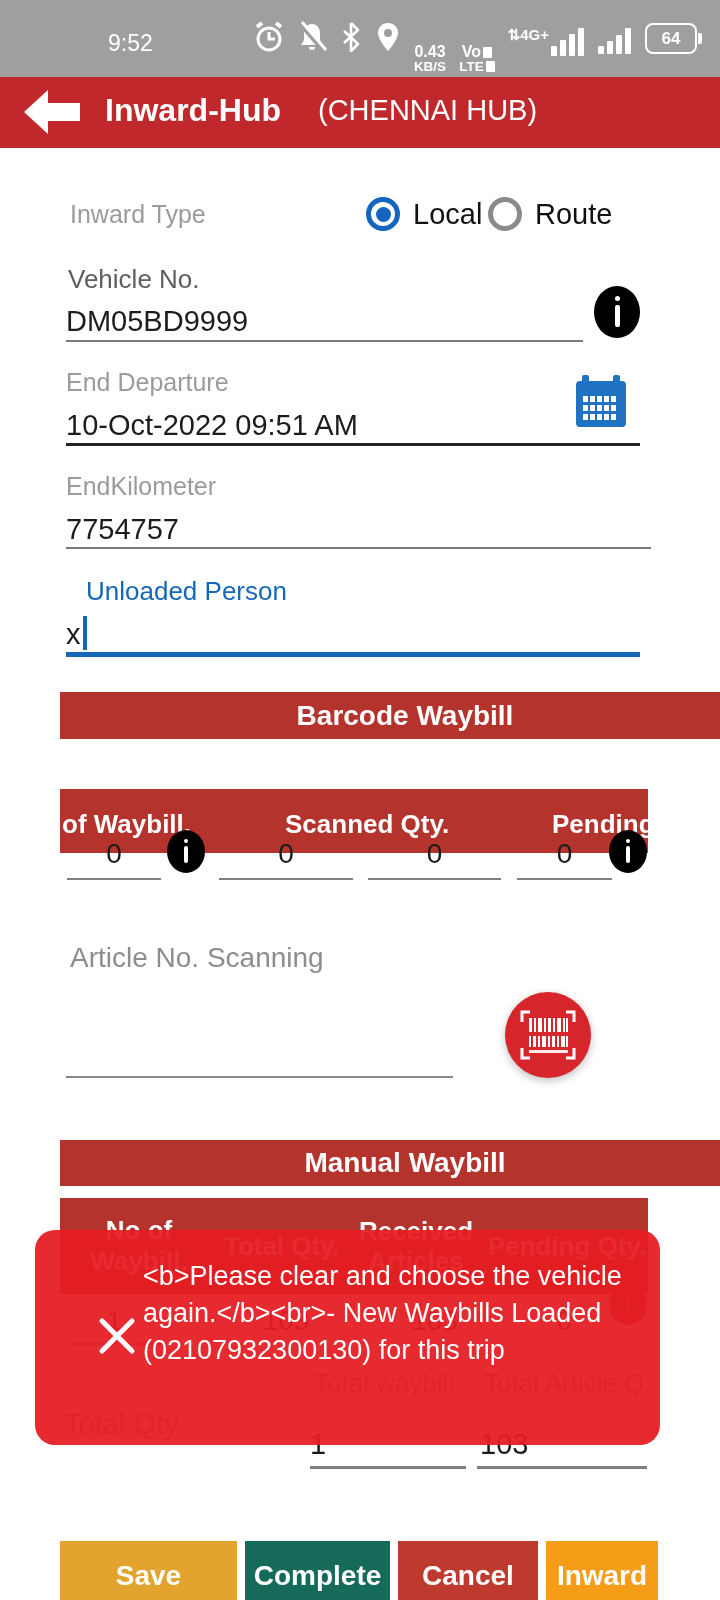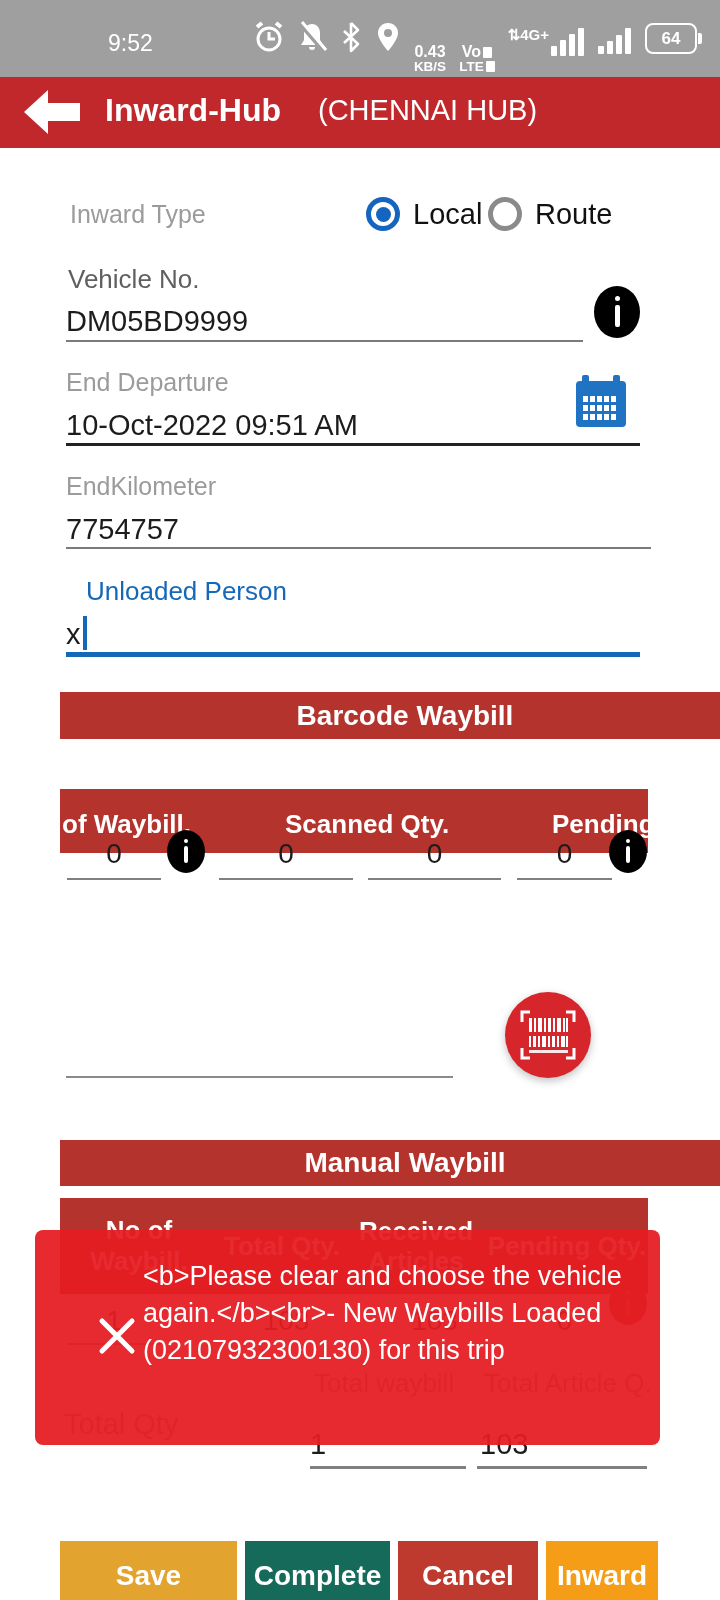--- a/index.html
+++ b/index.html
@@ -68,21 +68,21 @@
   .mini-info.red{background:#b5352e;}
   .mini-info.red .info-i{background:#d96a62;}
   .mini-info.red .info-i:before{background:#d96a62;}
 
   
   .fab{left:505px;top:992px;width:86px;height:86px;border-radius:50%;background:#d6262c;
     display:flex;align-items:center;justify-content:center;box-shadow:0 3px 8px rgba(0,0,0,0.25);}
 
   
   .toast{left:35px;top:1230px;width:625px;height:215px;background:rgba(228,29,35,0.94);
-    border-radius:8px;z-index:30;color:#fff;text-decoration:underline;}
+    border-radius:20px;z-index:30;color:#fff;text-decoration:underline;}
   .toast-text{position:absolute;left:108px;top:28px;width:486px;
     font-size:27px;line-height:37px;color:#fff;}
   .toast-x{position:absolute;left:82px;top:50%;transform:translate(-50%,-50%);}
 
   
   .btn{position:absolute;top:1541px;height:70px;color:#fff;font-size:28px;font-weight:bold;
     display:flex;align-items:center;justify-content:center;}
   .btn-save{left:60px;width:177px;background:#e2a32f;}
   .btn-complete{left:245px;width:145px;background:#156a59;}
   .btn-cancel{left:398px;width:140px;background:#bf3a2e;}
@@ -239,20 +239,21 @@
   <div class="abs zero" style="left:219px;top:838px;width:134px;">0</div>
   <div class="abs cell-underline" style="left:219px;top:878px;width:134px;"></div>
   <div class="abs zero" style="left:368px;top:838px;width:133px;">0</div>
   <div class="abs cell-underline" style="left:368px;top:878px;width:133px;"></div>
   <div class="abs zero" style="left:517px;top:838px;width:95px;">0</div>
   <div class="abs cell-underline" style="left:517px;top:878px;width:95px;"></div>
   <div class="abs mini-info" style="left:609px;top:830px;">
       <span class="info-i"></span>
     </div>
 
+  <div class="abs" style="left:70px;top:942px;font-size:28px;color:#8d8d8d;">Article No. Scanning</div>
   <div class="abs underline" style="left:66px;top:1076px;width:387px;background:#8a8a8a;"></div>
   <div class="abs fab">
     <svg width="56" height="50" viewBox="0 0 56 50">
       <g stroke="#fff" stroke-width="3" fill="none">
         <path d="M2 12 V2 H10"></path>
           <path d="M46 2 H54 V12"></path>
           <path d="M2 38 V48 H10"></path>
           <path d="M46 48 H54 V38"></path>
       </g>
       <g fill="#fff">

